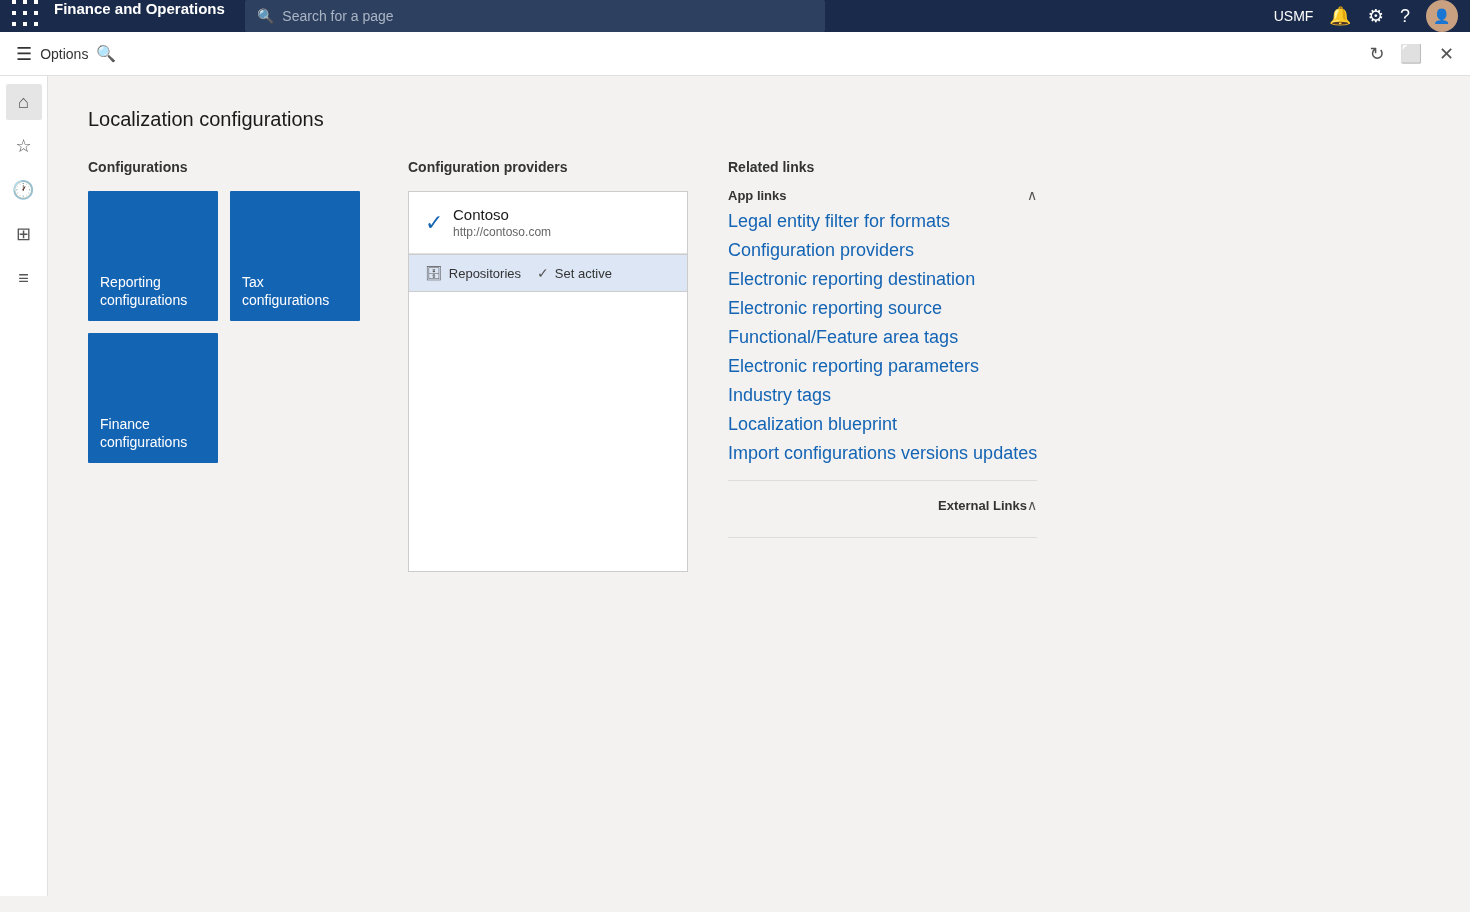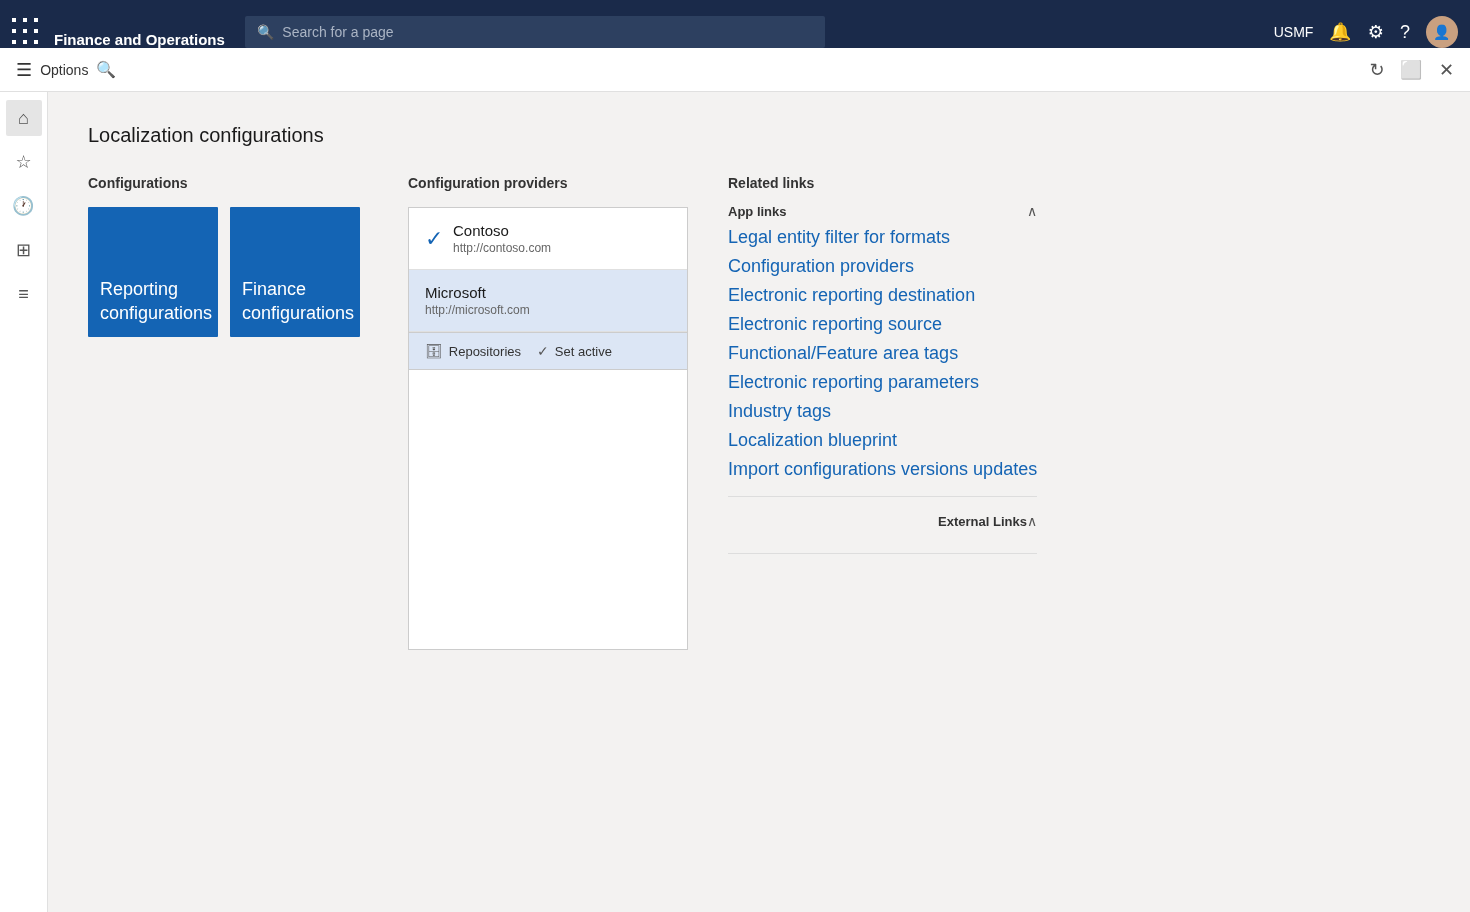--- a/index.html
+++ b/index.html
@@ -1,23 +1,23 @@
 <!DOCTYPE html>
 <html><head>
   <meta charset="utf-8">
   <style>
     * { box-sizing: border-box; margin: 0; padding: 0; }
     body { font-family: 'Segoe UI', Tahoma, Geneva, Verdana, sans-serif; background: #f3f2f1; height: 912px; overflow: hidden; }
 
     
     .top-nav {
       background: #1a2a4a;
-      height: 48px;
-      display: flex;
-      align-items: flex-end;
+      height: 32px;
+      display: flex;
+      align-items: flex-start;
       padding: 0 12px;
       gap: 12px;
     }
     .top-nav-grid {
       display: grid;
       grid-template-columns: repeat(3,8px);
       grid-template-rows: repeat(3,8px);
       gap: 3px;
       cursor: pointer;
     }
@@ -175,21 +175,21 @@
       width: 280px;
     }
     .config-tile {
       width: 130px;
       height: 130px;
       background: #1464b4;
       color: white;
       display: flex;
       align-items: flex-end;
       padding: 12px;
-      font-size: 18px;
+      font-size: 14px;
       font-weight: 500;
       cursor: pointer;
       border-radius: 1px;
       line-height: 1.3;
     }
 
     
     .config-providers {
       width: 280px;
     }
@@ -370,39 +370,38 @@
 
     <div class="content-columns">
 
       <div>
         <div class="section-label">Configurations</div>
         <div class="config-tiles">
           <div class="config-tile">
             <span>Reporting configurations</span>
           </div>
           <div class="config-tile">
+            <span>Tax configurations</span>
+          </div>
+          <div class="config-tile">
             <span>Finance configurations</span>
           </div>
         </div>
       </div>
 
       <div class="config-providers">
         <div class="section-label">Configuration providers</div>
         <div class="provider-list">
 
           <div class="provider-item has-check">
             <span class="provider-check">✓</span>
             <div class="provider-name">Contoso</div>
             <div class="provider-url">http://contoso.com</div>
           </div>
 
-          <div class="provider-item selected">
-            <div class="provider-name">Microsoft</div>
-            <div class="provider-url">http://microsoft.com</div>
-          </div>
 
           <div class="provider-actions">
             <button class="provider-action-btn">
               <span class="btn-icon">🗄</span>
               <span>Repositories</span>
             </button>
             <button class="provider-action-btn">
               <span class="btn-icon">✓</span>
               <span>Set active</span>
             </button>

